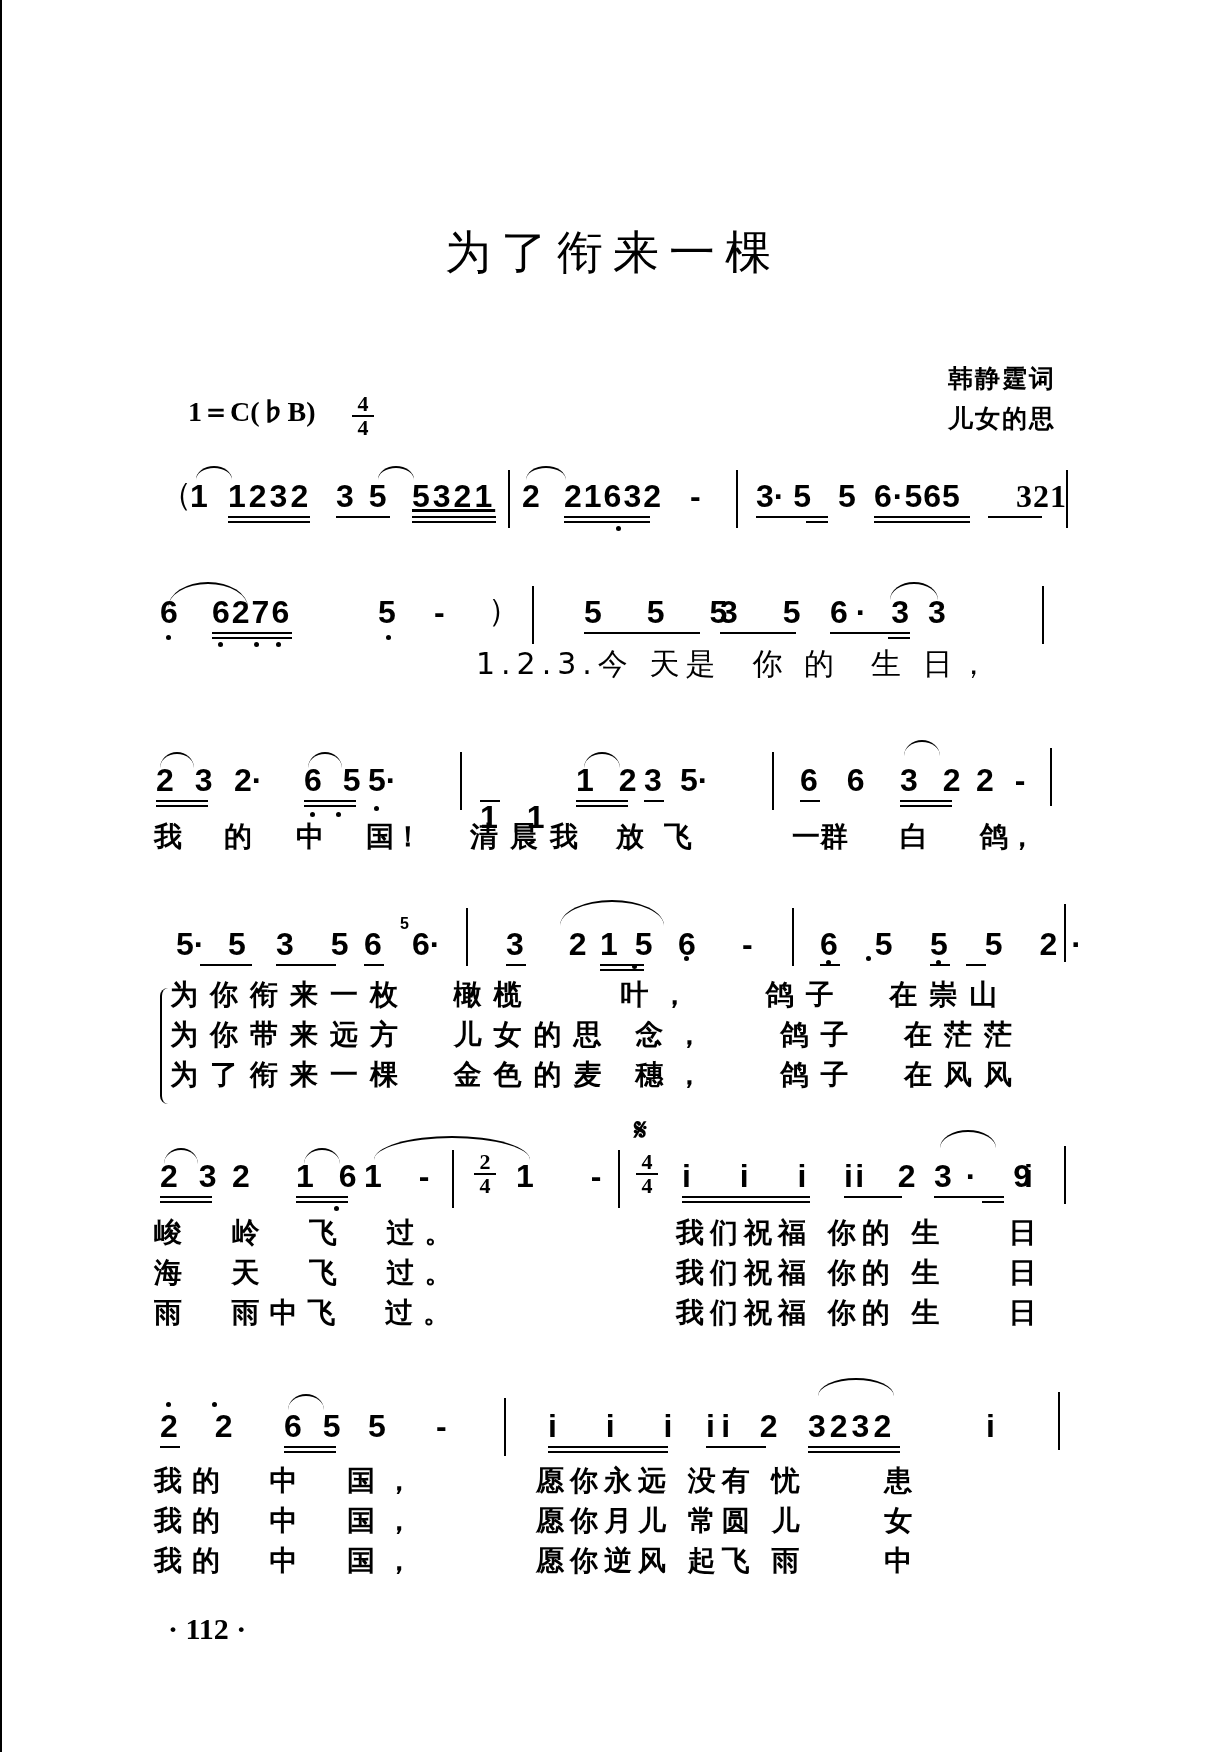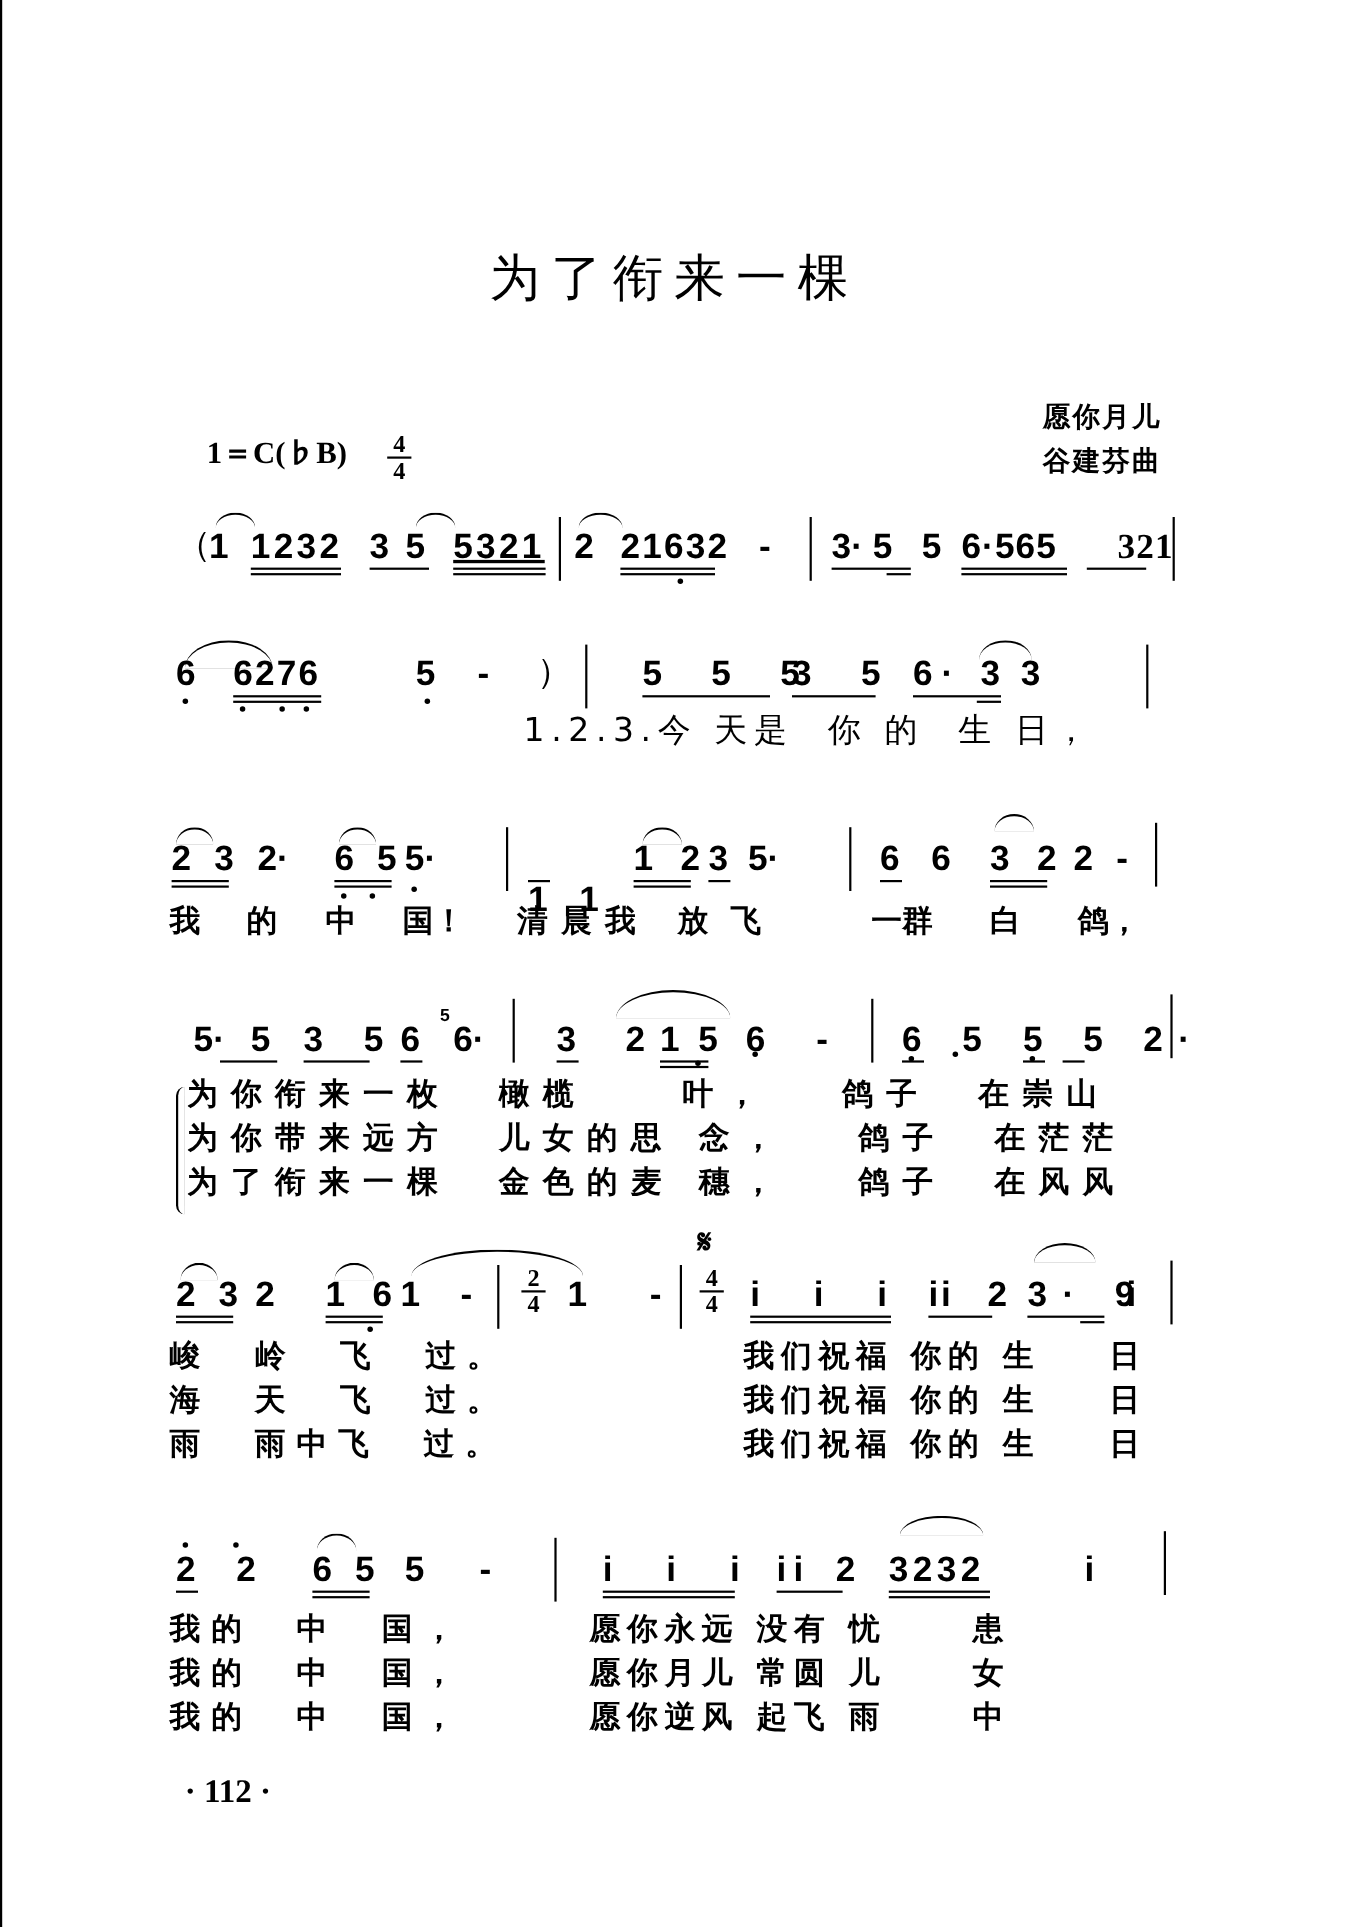--- a/index.html
+++ b/index.html
@@ -20,22 +20,22 @@
   .ly { position:absolute; font-family:"DejaVu Sans", sans-serif; font-weight:bold; font-size:28px; white-space:pre; letter-spacing:0; }
   .pageno { position:absolute; left:168px; top:1612px; font-family:"Liberation Serif", serif; font-weight:bold; font-size:30px; }
   .segno { position:absolute; font-family:"DejaVu Serif", serif; font-size:30px; font-weight:bold; }
 </style>
 </head>
 <body>
 
 <div class="left-border"></div>
 
 <div class="title">为了衔来一棵</div>
-<div class="credit" style="top:362px;">愿你月儿</div>
-<div class="credit" style="top:402px;">谷建芬曲</div>
+<div class="credit" style="top:362px;">韩静霆词</div>
+<div class="credit" style="top:402px;">儿女的思</div>
 
 <div class="key"><span>1＝C(♭B)</span></div>
 <div class="frac" style="left:352px;top:394px;">
   <span>4</span>
   <span class="bar"></span>
   <span>4</span>
 </div>
 
 <div>
   <span class="n" style="left:160px;top:478px;font-weight:normal;">（</span>

